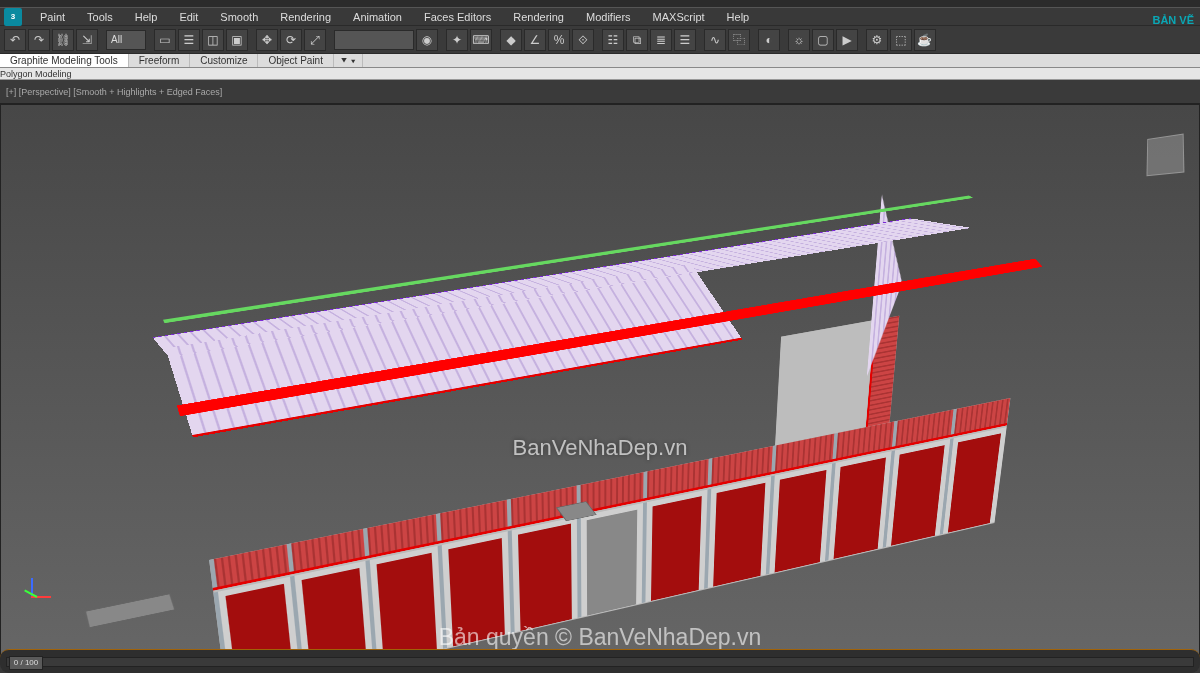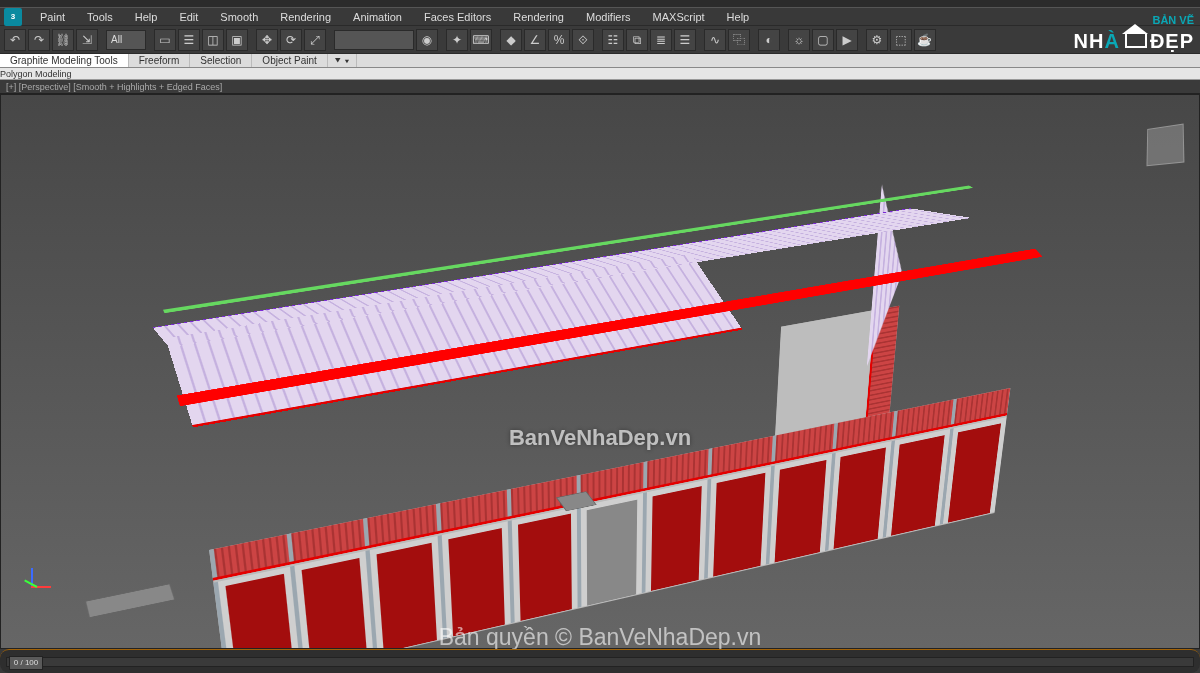--- a/index.html
+++ b/index.html
@@ -95,21 +95,21 @@
   .ribbon-tab.active { background: #fff; font-weight: 500; }
   .ribbon-sub {
     height: 12px;
     background: #e6e6e6;
     border-bottom: 1px solid #999;
     font-size: 9px; color: #333;
     display: flex; align-items: center;
   }
 
   .status-strip {
-    height: 14px;
+    height: 24px;
     background: #3a3a3a;
     border-bottom: 1px solid #222;
     font-size: 9px;
     color: #aaa;
     padding-left: 6px;
     display: flex; align-items: center;
   }
 
   
   .viewport {
@@ -246,21 +246,21 @@
     background: #888;
     border: 1px solid #666;
   }
 
   
   .watermark-center {
     position: absolute;
     left: 50%; top: 62%;
     transform: translate(-50%,-50%);
     font-size: 22px;
-    font-weight: bold;
+    font-weight: normal;
     color: rgba(255,255,255,.65);
     text-shadow: 0 0 4px rgba(0,0,0,.4);
     pointer-events: none;
   }
   .watermark-bottom {
     position: absolute;
     left: 50%; bottom: 22px;
     transform: translateX(-50%);
     font-size: 23px;
     color: rgba(255,255,255,.6);
@@ -402,21 +402,21 @@
   <div class="tool-btn">▶</div>
   <div class="tool-sep"></div>
   <div class="tool-btn">⚙</div>
   <div class="tool-btn">⬚</div>
   <div class="tool-btn">☕</div>
 </div>
 
 <div class="ribbon">
   <div class="ribbon-tab active">Graphite Modeling Tools</div>
   <div class="ribbon-tab">Freeform</div>
-  <div class="ribbon-tab">Selection</div>
+  <div class="ribbon-tab">Customize</div>
   <div class="ribbon-tab">Object Paint</div>
   <div class="ribbon-tab" style="padding:0 6px">⯆ ▾</div>
 </div>
 <div class="ribbon-sub">Polygon Modeling</div>
 
 <div class="status-strip">[+] [Perspective] [Smooth + Highlights + Edged Faces]</div>
 
 <div class="viewport">
 
   <div class="scene">
@@ -496,23 +496,20 @@
     <div class="z"></div>
       <div class="x"></div>
       <div class="y"></div>
   </div>
 
   <div class="watermark-center">BanVeNhaDep.vn</div>
 </div>
 
 <div class="brand-logo">
   <div class="line1">BẢN VẼ</div>
-  <div class="line2">
-    <span>NH</span><span class="accent">À</span><span class="house"></span><span>ĐẸP</span>
-  </div>
 </div>
 
 <div class="watermark-bottom">Bản quyền © BanVeNhaDep.vn</div>
 
 <div class="timeline">
   <div class="time-slider">
     <div class="knob">0 / 100</div>
   </div>
 </div>
 

